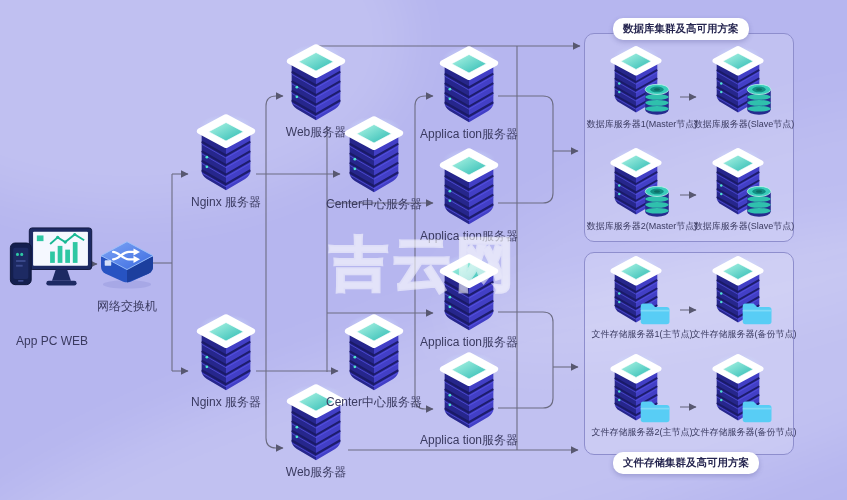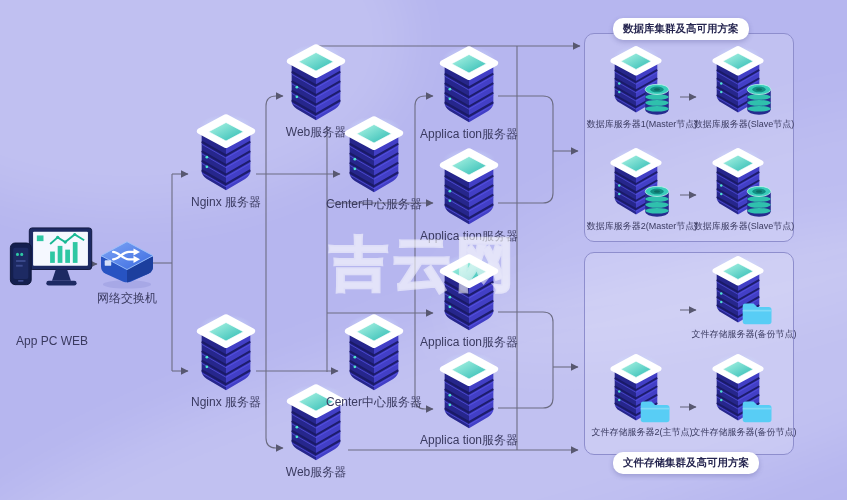--- a/index.html
+++ b/index.html
@@ -176,21 +176,21 @@
   <div class="node" style="left:4px;top:226px;width:96px;gap:36px;">
     <svg width="88" height="70" viewBox="0 0 92 74">
         <use href="#sym-devices"></use>
       </svg>
     <div class="lbl">App PC WEB</div>
   </div>
   <div class="node" style="left:87px;top:238px;width:80px;">
     <svg width="64" height="52" viewBox="0 0 68 56">
         <use href="#sym-switch"></use>
       </svg>
-    <div class="lbl" style="margin-top:0;">网络交换机</div>
+    <div class="lbl" style="margin-top:8px;">网络交换机</div>
   </div>
 
   <div class="node" style="left:181px;top:112px;width:90px;">
     <svg width="64" height="80" viewBox="0 0 72 92">
         <use href="#sym-server"></use>
       </svg>
     <div class="lbl">Nginx 服务器</div>
   </div>
   <div class="node" style="left:181px;top:312px;width:90px;">
     <svg width="64" height="80" viewBox="0 0 72 92">
@@ -288,48 +288,59 @@
       <svg class="srv" width="56" height="70" viewBox="0 0 72 92">
           <use href="#sym-server"></use>
         </svg>
       <svg class="acc" width="34" height="37" viewBox="0 0 40 44">
           <use href="#sym-cyl"></use>
         </svg>
     </div>
     <div class="lbl">数据库服务器(Slave节点)</div>
   </div>
 
-  <div class="node cnode" style="left:692px;top:254px;">
+  <div class="node cnode" style="left:590px;top:254px;">
     <div class="cicon">
       <svg class="srv" width="56" height="70" viewBox="0 0 72 92">
           <use href="#sym-server"></use>
         </svg>
       <svg class="acc" width="36" height="31" viewBox="0 0 40 34">
           <use href="#sym-folder"></use>
         </svg>
     </div>
-    <div class="lbl">文件存储服务器(备份节点)</div>
-  </div>
-  <div class="node cnode" style="left:590px;top:352px;">
+    <div class="lbl">文件存储服务器1(主节点)</div>
+  </div>
+  <div class="node cnode" style="left:692px;top:254px;">
     <div class="cicon">
       <svg class="srv" width="56" height="70" viewBox="0 0 72 92">
           <use href="#sym-server"></use>
         </svg>
       <svg class="acc" width="36" height="31" viewBox="0 0 40 34">
           <use href="#sym-folder"></use>
         </svg>
     </div>
-    <div class="lbl">文件存储服务器2(主节点)</div>
-  </div>
-  <div class="node cnode" style="left:692px;top:352px;">
+    <div class="lbl">文件存储服务器(备份节点)</div>
+  </div>
+  <div class="node cnode" style="left:590px;top:352px;">
     <div class="cicon">
       <svg class="srv" width="56" height="70" viewBox="0 0 72 92">
           <use href="#sym-server"></use>
         </svg>
       <svg class="acc" width="36" height="31" viewBox="0 0 40 34">
           <use href="#sym-folder"></use>
         </svg>
     </div>
+    <div class="lbl">文件存储服务器2(主节点)</div>
+  </div>
+  <div class="node cnode" style="left:692px;top:352px;">
+    <div class="cicon">
+      <svg class="srv" width="56" height="70" viewBox="0 0 72 92">
+          <use href="#sym-server"></use>
+        </svg>
+      <svg class="acc" width="36" height="31" viewBox="0 0 40 34">
+          <use href="#sym-folder"></use>
+        </svg>
+    </div>
     <div class="lbl">文件存储服务器(备份节点)</div>
   </div>
 
   <div class="wm">吉云网</div>
 </div>
 
 </body></html>

